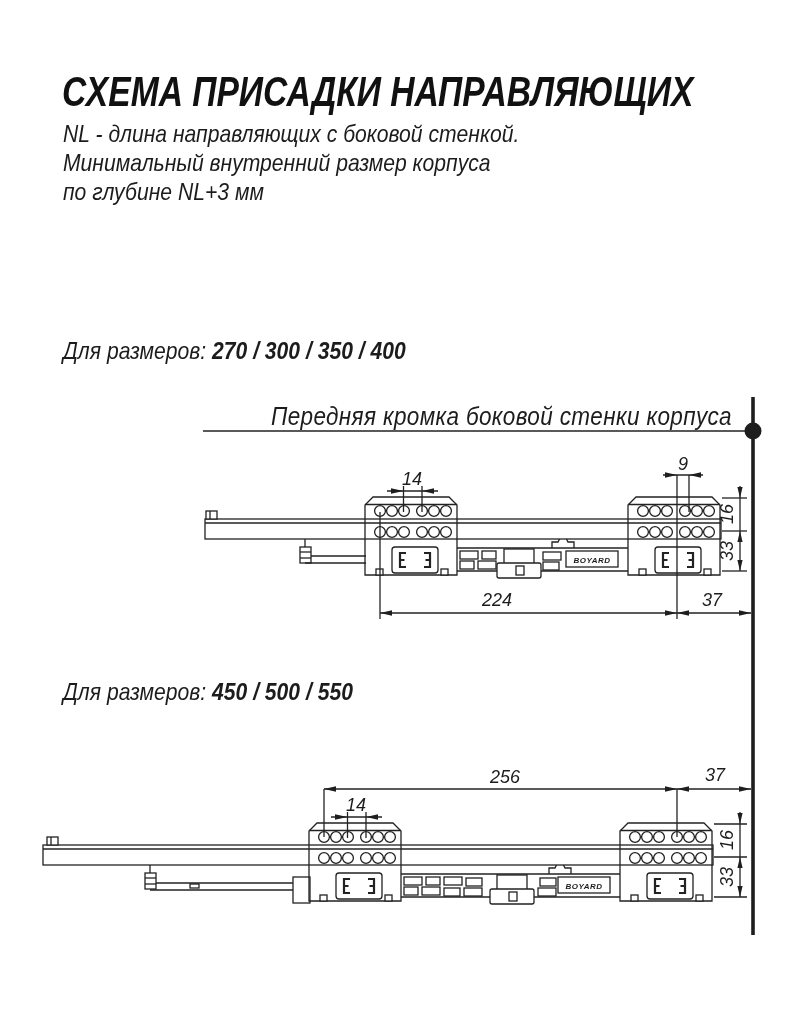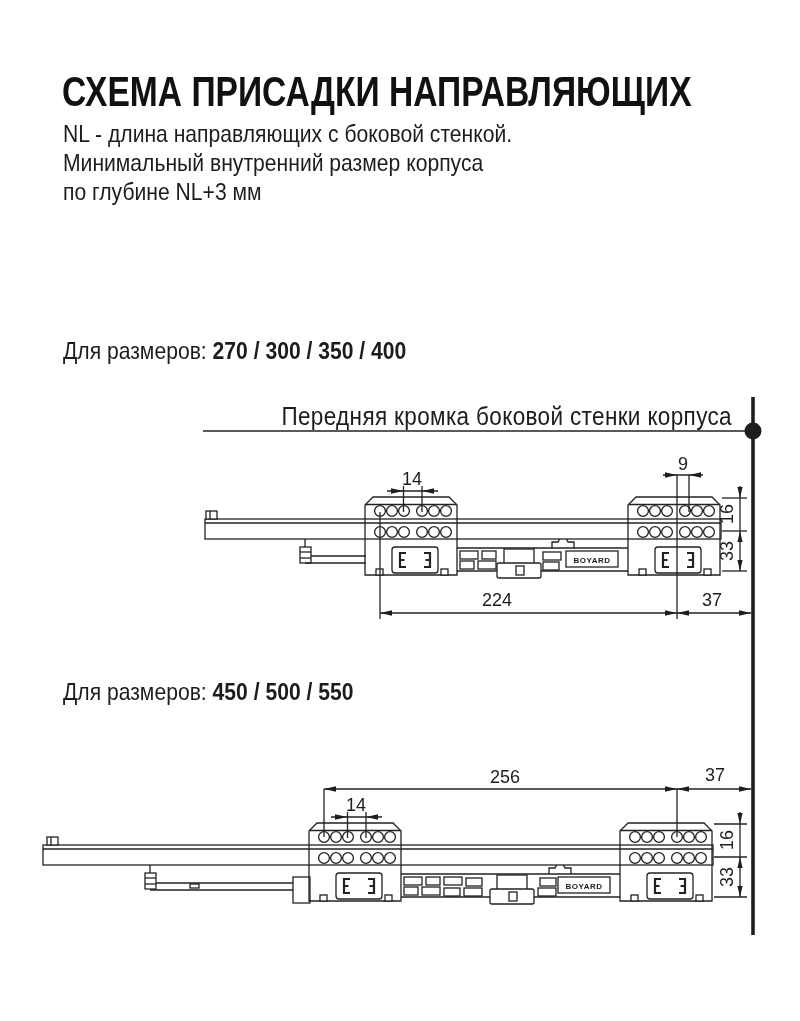--- a/index.html
+++ b/index.html
@@ -1,17 +1,17 @@
 <!DOCTYPE html>
 <html><head>
 <meta charset="utf-8">
 <style>
   html,body{margin:0;padding:0;background:#ffffff;}
   .canvas{position:relative;width:800px;height:1021px;background:#ffffff;overflow:hidden;
-          font-family:"Liberation Sans",sans-serif;color:#1c1c1c;}
+          font-family:"Liberation Sans",sans-serif;color:#1c1c1c;font-style:italic;}
   .abs{position:absolute;white-space:nowrap;}
   .title{left:62px;top:68px;font-size:42px;font-weight:bold;letter-spacing:0px;
          transform:scaleX(0.80);transform-origin:left top;color:#111;}
   .desc{left:63px;top:119px;font-size:24px;line-height:29px;
         transform:scaleX(0.88);transform-origin:left top;}
   .sizes-label{font-size:24px;transform:scaleX(0.88);transform-origin:left top;left:63px;}
   .sizes-label b{font-weight:bold;}
   .front-edge-label{left:200px;width:532px;text-align:right;top:402px;font-size:25px;
         letter-spacing:0.4px;transform:scaleX(0.90);transform-origin:right top;}
   svg{position:absolute;left:0;top:0;}

